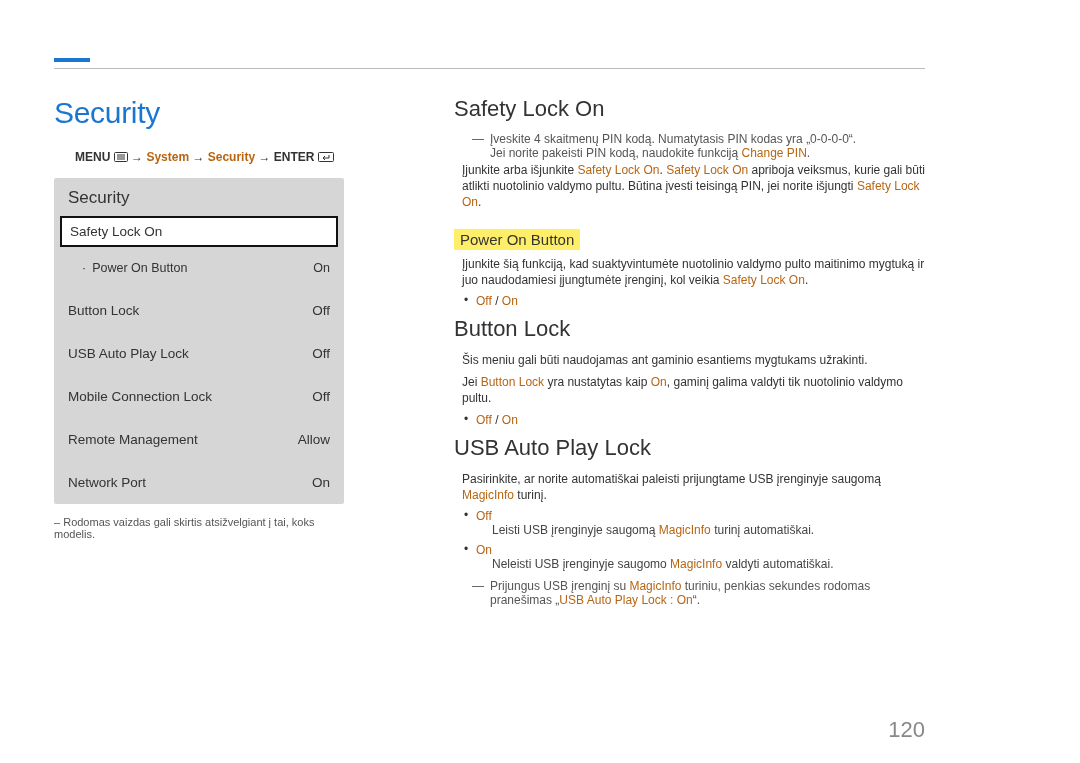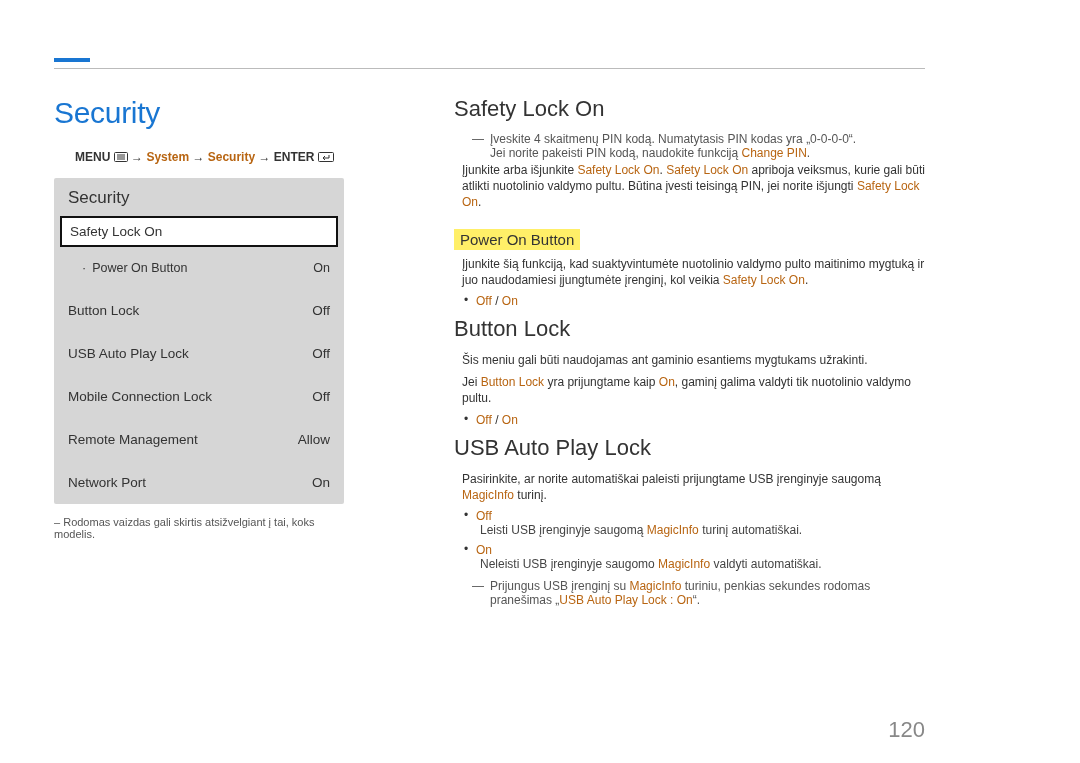--- a/index.html
+++ b/index.html
@@ -140,21 +140,21 @@
   }
   ul.bullets > li { position: relative; margin: 2px 0 6px 0; }
   ul.bullets > li::before {
     content: "•";
     position: absolute;
     left: -12px;
     top: -1px;
     color: #333;
   }
   .sub-note {
-    margin-left: 4px;
+    margin-left: 16px;
     color: #444;
     font-size: 12px;
   }
   .pagenum {
     position: absolute;
     right: 54px;
     bottom: 20px;
     font-size: 22px;
     color: #888;
     font-weight: 300;
@@ -254,21 +254,21 @@
       <p>
         <span>Įjunkite šią funkciją, kad suaktyvintumėte nuotolinio valdymo pulto maitinimo mygtuką ir juo naudodamiesi įjungtumėte įrenginį, kol veikia </span><span class="orange">Safety Lock On</span><span>.</span>
       </p>
       <ul class="bullets">
         <li><span class="orange">Off</span><span> / </span><span class="orange">On</span></li>
       </ul>
 
       <h2 class="h2">Button Lock</h2>
       <p>Šis meniu gali būti naudojamas ant gaminio esantiems mygtukams užrakinti.</p>
       <p>
-        <span>Jei </span><span class="orange">Button Lock</span><span> yra prijungtame kaip </span><span class="orange">On</span><span>, gaminį galima valdyti tik nuotolinio valdymo pultu.</span>
+        <span>Jei </span><span class="orange">Button Lock</span><span> yra nustatytas kaip </span><span class="orange">On</span><span>, gaminį galima valdyti tik nuotolinio valdymo pultu.</span>
       </p>
       <ul class="bullets">
         <li><span class="orange">Off</span><span> / </span><span class="orange">On</span></li>
       </ul>
 
       <h2 class="h2">USB Auto Play Lock</h2>
       <p>
         <span>Pasirinkite, ar norite automatiškai paleisti prijungtame USB įrenginyje saugomą </span><span class="orange">MagicInfo</span><span> turinį.</span>
       </p>
       <ul class="bullets">

